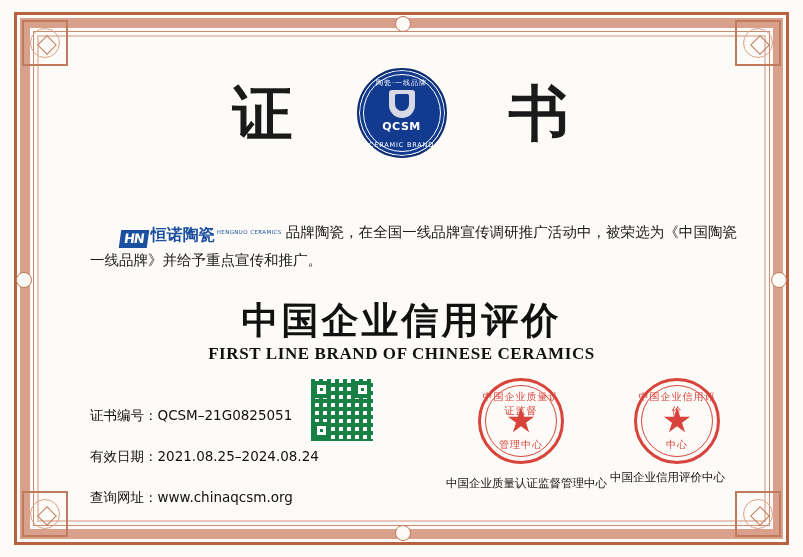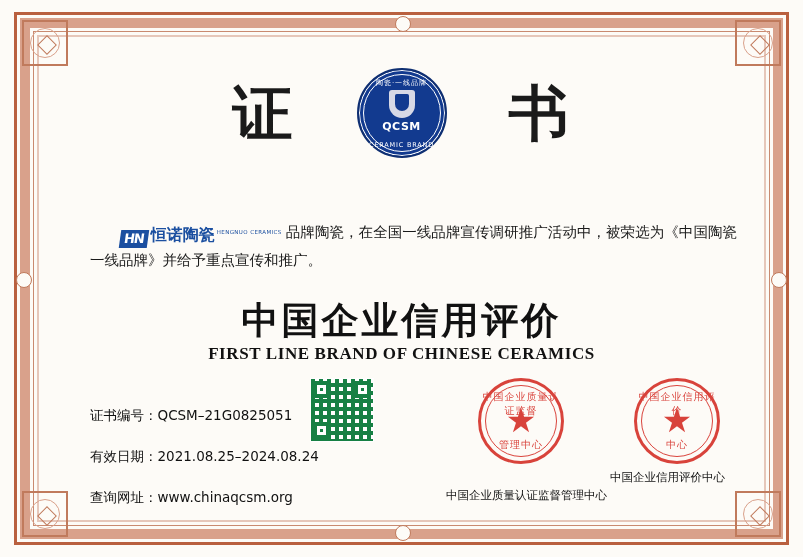--- a/index.html
+++ b/index.html
@@ -395,21 +395,21 @@
   .seal1 { left: 430px; top: 330px; }
   .seal2 { left: 586px; top: 330px; }
 
   .seal-caption {
     position: absolute;
     font-family: "DejaVu Sans", "Liberation Sans", sans-serif;
     font-size: 11.5px;
     color: #111111;
     white-space: nowrap;
   }
-  .cap1 { left: 398px; top: 440px; }
+  .cap1 { left: 398px; top: 428px; }
   .cap2 { left: 562px; top: 422px; }
 </style>
 </head>
 <body>
 
 <div class="cert">
 
   <div class="border-outer"></div>
   <div class="border-mid"></div>
   <div class="border-inner"></div>

